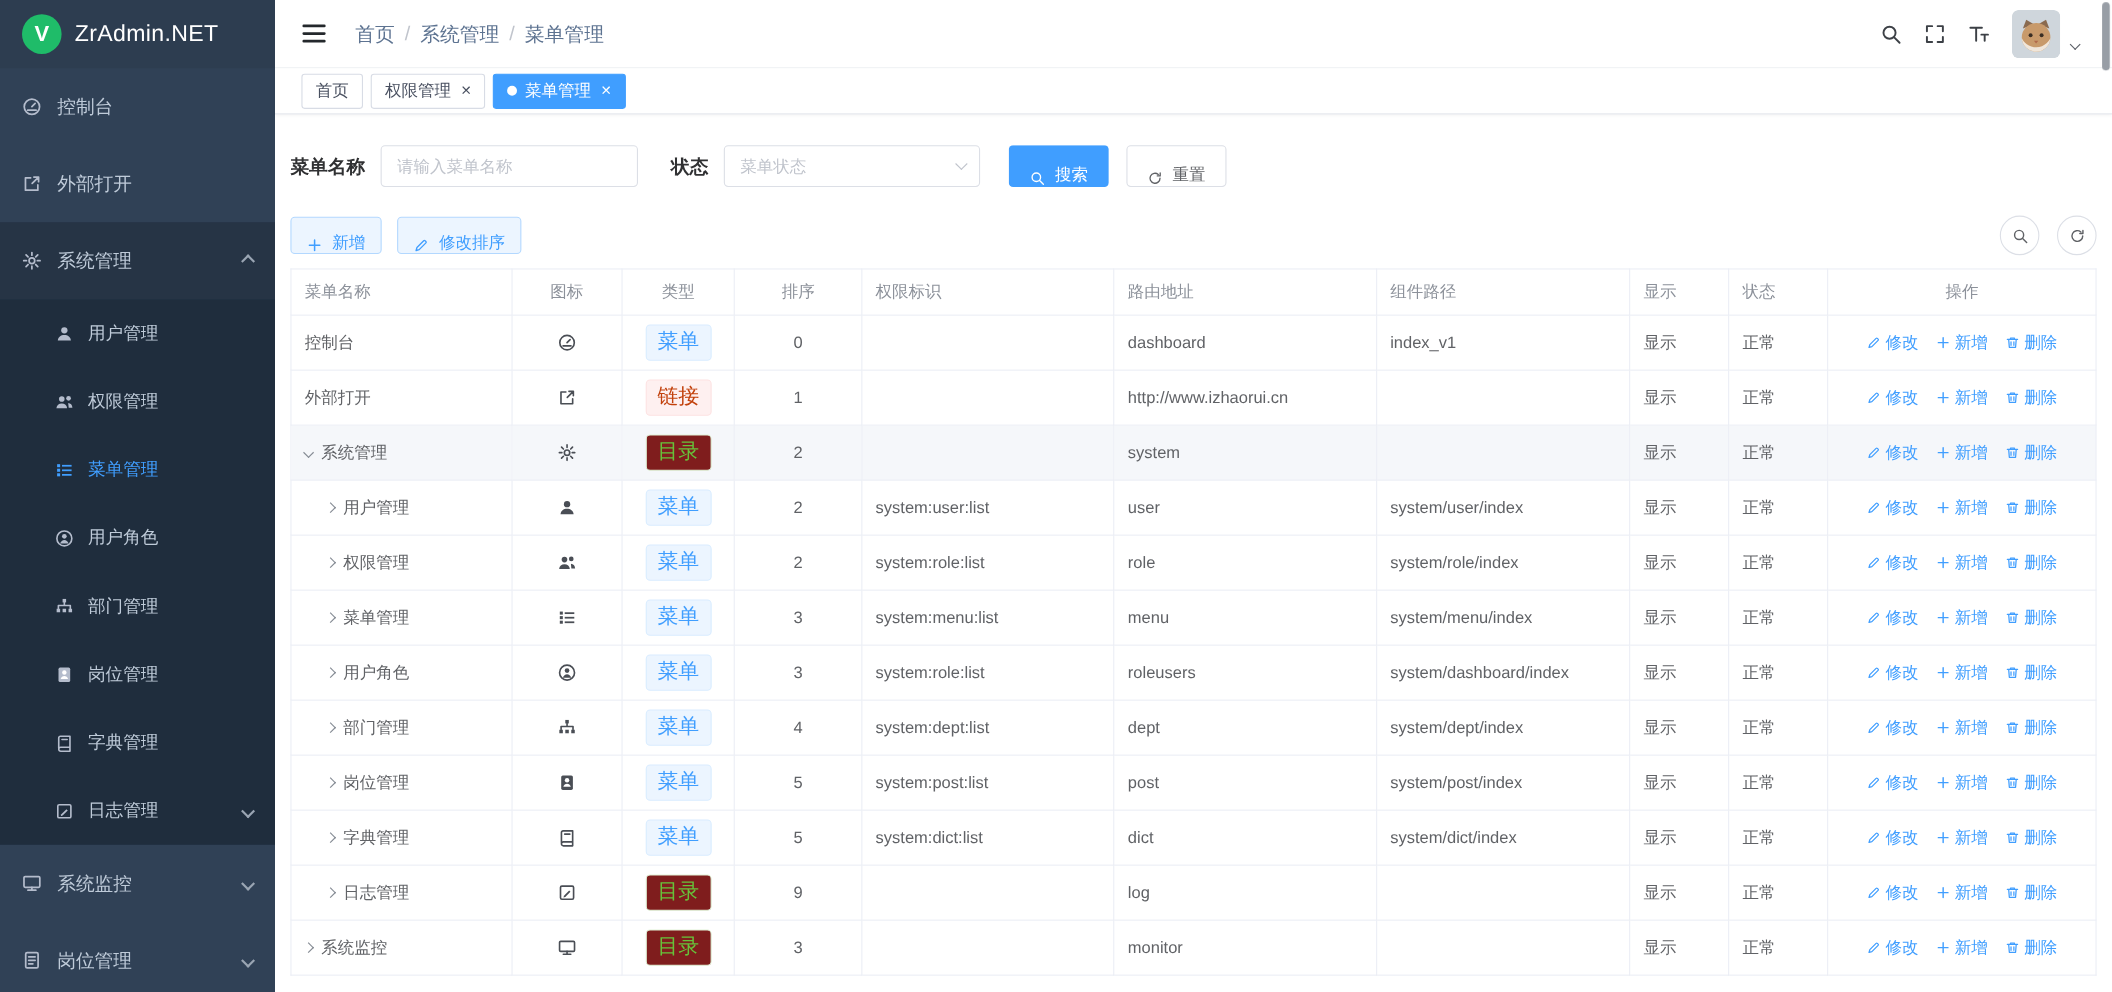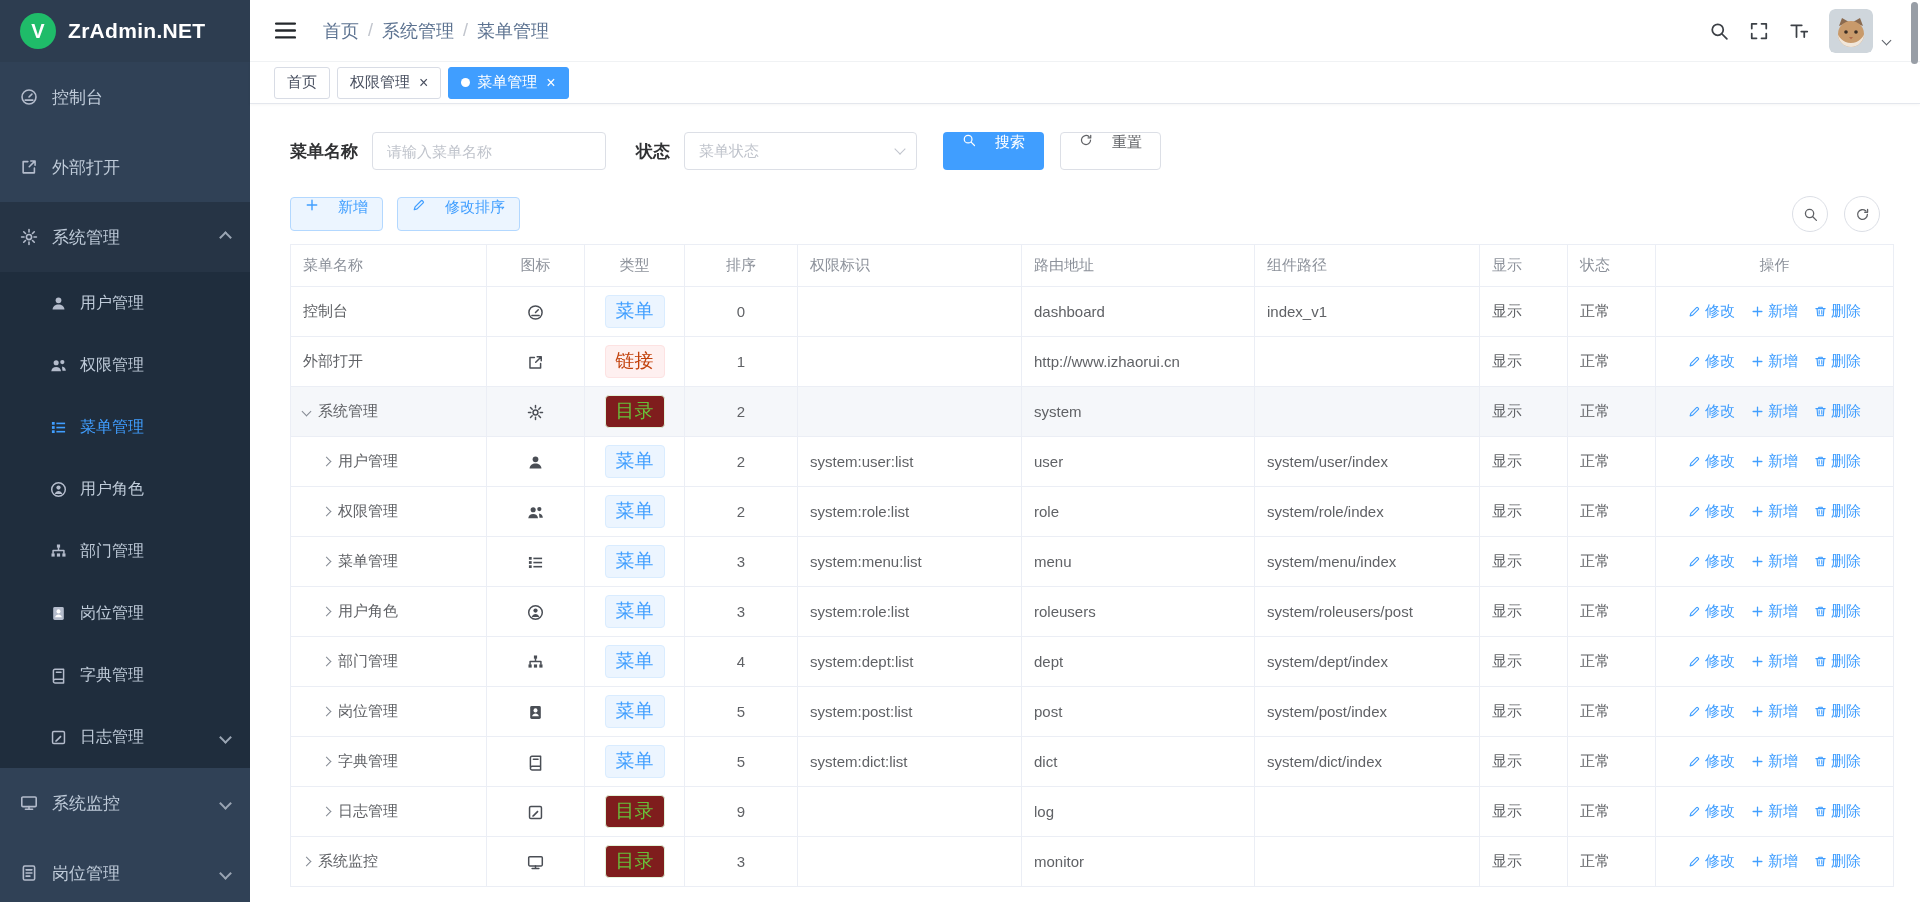--- a/index.html
+++ b/index.html
@@ -5,21 +5,21 @@
   *{box-sizing:border-box;margin:0;padding:0}
   html,body{width:1920px;height:902px;overflow:hidden;background:#fff;
     font-family:"Liberation Sans","DejaVu Sans",sans-serif;}
   .layout{display:flex;width:1920px;height:902px}
 
   
   .sidebar{width:250px;background:#304156;flex-shrink:0;overflow:hidden}
   .logo{height:62px;display:flex;align-items:center;gap:12px;padding-left:20px;background:#2d3d50}
   .logo-circle{width:36px;height:36px;border-radius:50%;background:#1fbc69;color:#fff;font-weight:bold;
     font-size:20px;display:flex;align-items:center;justify-content:center;flex-shrink:0}
-  .logo-text{color:#fff;font-size:21px;font-weight:bold;letter-spacing:.3px}
+  .logo-text{color:#fff;font-size:21px;font-weight:normal;letter-spacing:.3px}
   .menu-item{height:70px;display:flex;align-items:center;gap:14px;padding:0 20px;color:#bfcbd9;font-size:17px;cursor:pointer}
   .menu-item.open{background:#263445}
   .menu-item .icon{font-size:18px;color:#b4bccc;display:inline-flex}
   .mi-arrow{margin-left:auto;color:#9aa5b3}
   .submenu{background:#1f2d3d}
   .submenu-item{height:62px;display:flex;align-items:center;gap:13px;padding:0 20px 0 50px;color:#bfcbd9;font-size:16px;cursor:pointer}
   .submenu-item .icon{font-size:17px;color:#b4bccc;display:inline-flex}
   .submenu-item.active,.submenu-item.active .icon{color:#409eff}
 
   .chev{display:inline-block;width:9px;height:9px;border-right:2px solid currentColor;border-bottom:2px solid currentColor}
@@ -40,31 +40,31 @@
   .avatar-caret{width:7px;height:7px;color:#5a5e66;align-self:flex-end;margin:0 0 9px -10px;border-width:1.5px}
 
   .tabsbar{height:42px;display:flex;align-items:center;gap:7px;padding:0 24px;border-bottom:1px solid #e4e7ed;
     box-shadow:0 1px 3px rgba(0,0,0,.04)}
   .tab{height:32px;display:inline-flex;align-items:center;gap:7px;padding:0 12px;border:1px solid #d8dce5;
     border-radius:3px;font-size:15px;color:#495060;background:#fff;cursor:pointer;white-space:nowrap}
   .tab.active{background:#409eff;border-color:#409eff;color:#fff}
   .tab .dot{width:9px;height:9px;border-radius:50%;background:#fff}
   .tab .close{font-size:16px;line-height:1;margin-left:2px}
 
-  .content{flex:1;padding:28px 40px 0;overflow:hidden}
+  .content{flex:1;padding:28px 14px 0;overflow:hidden}
   .filter-row{display:flex;align-items:center;margin-bottom:26px}
   .f-label{font-size:17px;font-weight:bold;color:#303133;margin-right:14px;white-space:nowrap}
   .input{width:234px;height:38px;border:1px solid #dcdfe6;border-radius:4px;padding:0 14px;font-size:15px;color:#606266;outline:none;font-family:inherit}
   .input::placeholder{color:#c0c4cc}
   .ml28{margin-left:30px}
   .select{width:233px;height:38px;border:1px solid #dcdfe6;border-radius:4px;padding:0 12px 0 14px;background:#fff;
     display:flex;align-items:center;justify-content:space-between;cursor:pointer}
   .sel-ph{color:#c0c4cc;font-size:15px}
   .sel-caret{color:#c0c4cc;width:8px;height:8px;border-width:1.5px;margin-top:-4px}
-  .btn{display:inline-flex;align-items:flex-start;gap:19px;height:38px;padding:0 18px;border-radius:4px;font-size:15px;
+  .btn{display:inline-flex;align-items:flex-end;gap:9px;height:38px;padding:0 18px;border-radius:4px;font-size:15px;
     border:1px solid transparent;cursor:pointer;font-family:Liberation Sans, sans-serif;white-space:nowrap}
   .btn-primary{background:#409eff;color:#fff;margin-left:26px}
   .btn-default{background:#fff;border-color:#dcdfe6;color:#606266;margin-left:16px}
   .btn-icon{display:inline-flex;font-size:14px}
   .toolbar{display:flex;align-items:center;margin-bottom:12px}
   .btn-plain{background:#ecf5ff;border-color:#b3d8ff;color:#409eff;height:34px;padding:0 14px}
   .ml14{margin-left:14px}
   .toolbar-right{margin-left:auto;display:flex;gap:16px}
   .circle-btn{width:36px;height:36px;border:1px solid #dcdfe6;border-radius:50%;display:inline-flex;align-items:center;
     justify-content:center;color:#606266;font-size:15px;cursor:pointer;background:#fff}
@@ -722,21 +722,21 @@
                   <svg width="1em" height="1em" viewBox="0 0 16 16">
                     <circle cx="8" cy="8" r="6.4" stroke="currentColor" fill="none" stroke-width="1.4" stroke-linecap="round" stroke-linejoin="round"></circle>
                     <circle cx="8" cy="6.2" r="2" fill="currentColor"></circle>
                     <path d="M4.4 12.3c.7-2 2-3 3.6-3s2.9 1 3.6 3z" fill="currentColor"></path>
                   </svg>
                 </span></td>
               <td class="c"><span class="tag tag-blue">菜单</span></td>
               <td class="c">3</td>
               <td>system:role:list</td>
               <td>roleusers</td>
-              <td>system/roleusers/post</td>
+              <td>system/dashboard/index</td>
               <td>显示</td>
               <td>正常</td>
               <td>
                 <div class="ops">
                   <span class="op">
                     <span class=" icon">
                       <svg width="1em" height="1em" viewBox="0 0 16 16">
                         <path d="M2.6 13.4l.9-3.2 7-7a1 1 0 0 1 1.4 0l.9.9a1 1 0 0 1 0 1.4l-7 7z" stroke="currentColor" fill="none" stroke-width="1.4" stroke-linecap="round" stroke-linejoin="round"></path>
                       </svg>
                     </span>

